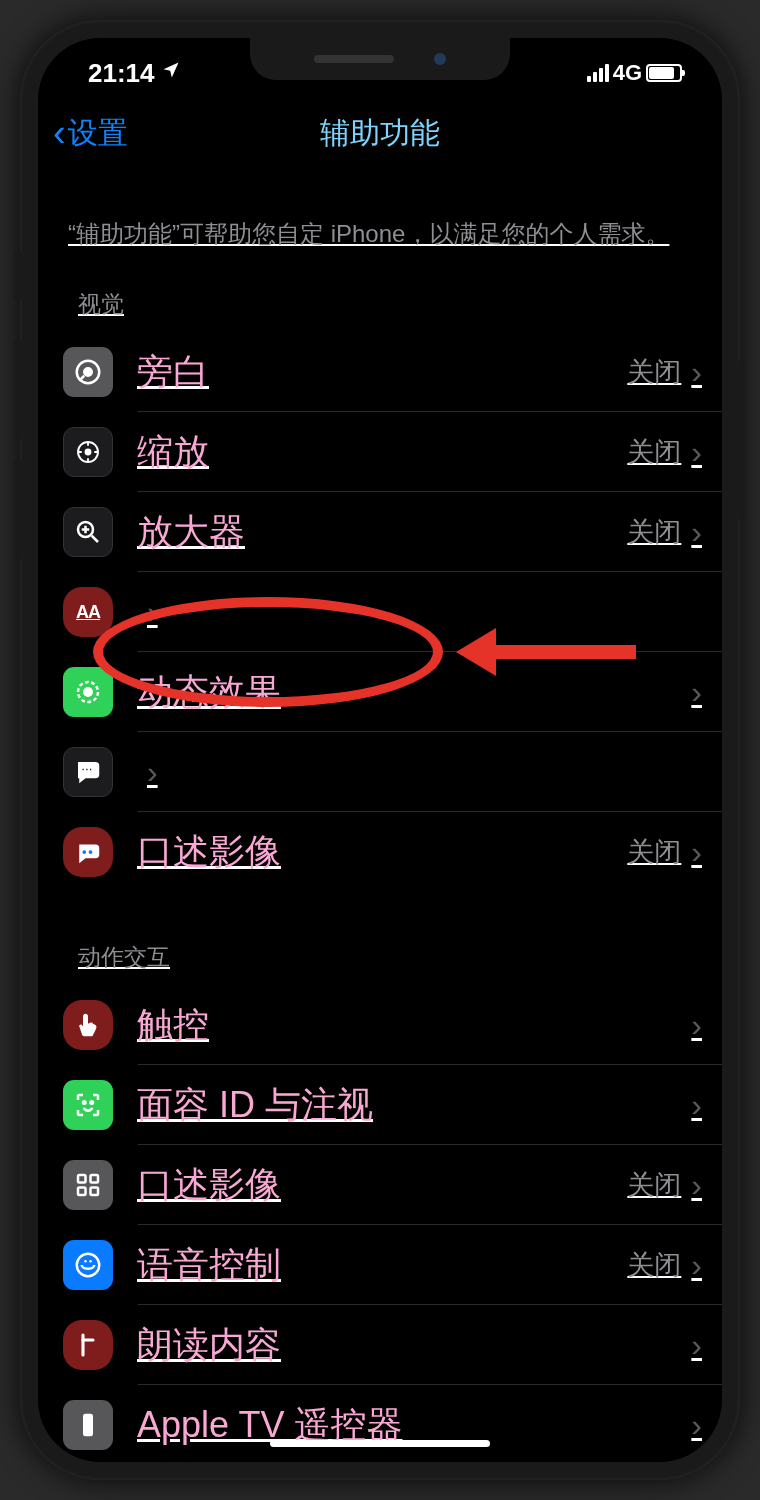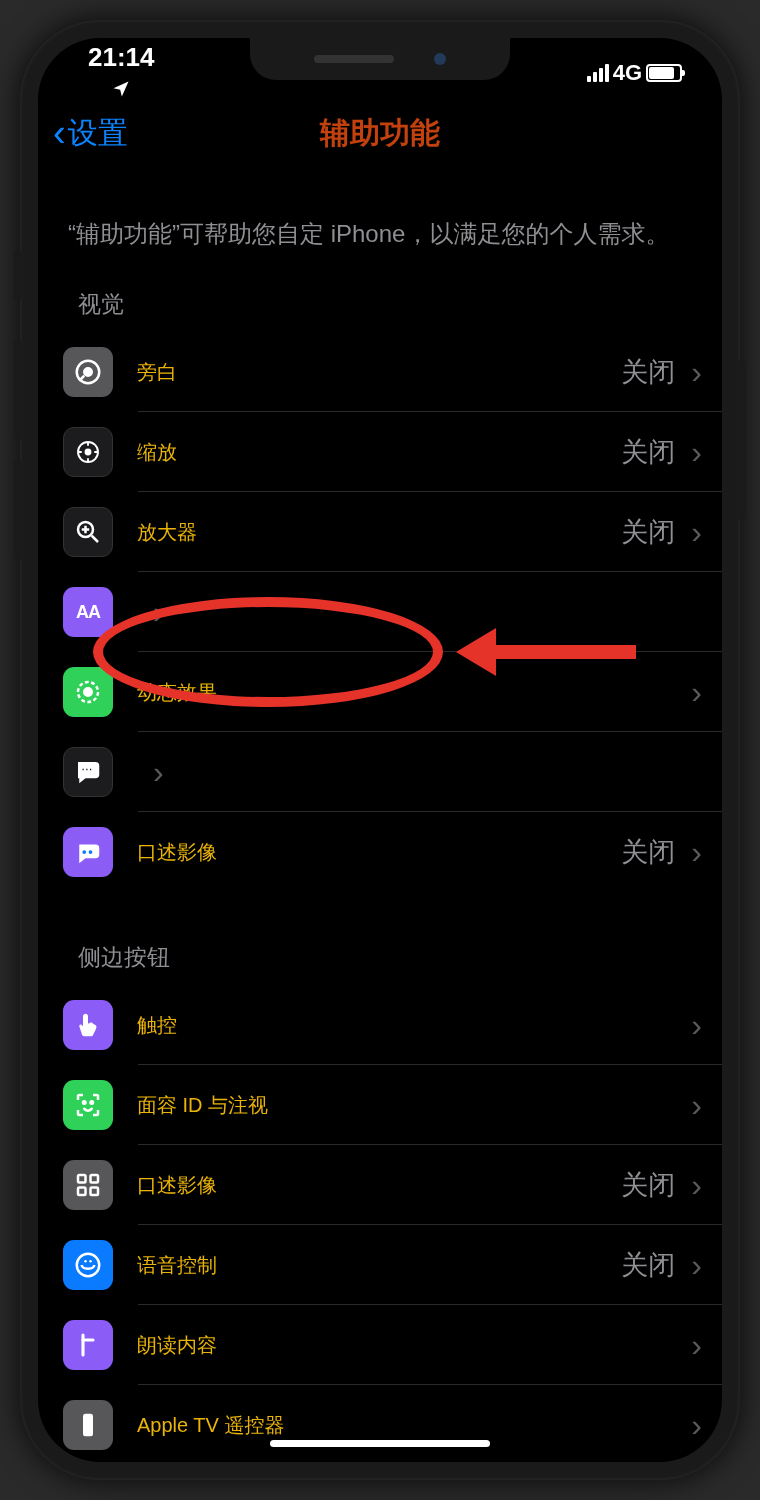--- a/index.html
+++ b/index.html
@@ -58,21 +58,21 @@
   .status-bar {
     height: 60px;
     display: flex;
     justify-content: space-between;
     align-items: center;
     padding: 10px 40px 0 50px;
     color: #fff;
     font-size: 26px;
     font-weight: 600;
   }
-  .status-left { display: flex; align-items: center; gap: 6px; flex-direction: column; }
+  .status-left { display: flex; align-items: center; gap: 6px; }
   .status-right { display: flex; align-items: center; gap: 4px; font-size:22px;}
   .loc-icon { font-size: 22px; transform: rotate(0deg); }
   .signal{display:flex;align-items:flex-end;gap:2px;height:18px;}
   .signal span{width:4px;background:#fff;border-radius:1px;}
   .signal span:nth-child(1){height:6px;}
   .signal span:nth-child(2){height:10px;}
   .signal span:nth-child(3){height:14px;}
   .signal span:nth-child(4){height:18px;}
   .battery{
     width:36px;height:18px;border:2px solid #fff;border-radius:4px;position:relative;
@@ -93,25 +93,25 @@
     display: flex;
     align-items: center;
     color: #0a84ff;
     font-size: 30px;
     gap: 2px;
   }
   .back-chevron { font-size: 38px; font-weight:300; }
   .nav-title {
     margin: 8px auto;
     font-size: 30px;
-    font-weight: 700;
-    color: #c2410c;
-  }
-
-  .content { color: #fff; font-size: 27px; }
+    font-weight: 400;
+    color: #7dd3fc;
+  }
+
+  .content { color: #fff; font-size: 27px; text-decoration: underline; }
   .desc {
     color: #8e8e93;
     font-size: 24px;
     padding: 50px 30px 30px 30px;
     line-height: 1.3;
   }
   .section-header {
     color: #8e8e93;
     font-size: 23px;
     padding: 10px 30px 12px 40px;
@@ -132,27 +132,27 @@
     border-radius: 11px;
     display: flex;
     align-items: center;
     justify-content: center;
     margin-right: 24px;
     flex-shrink: 0;
     color: #fff;
     font-size: 26px;
   }
   .icon-box svg{width:30px;height:30px;}
-  .row-label { flex: 1; color: #eab308; font-size:20px;}
-  .row-value { color: #8e8e93; margin-right: 16px; font-size:27px;}
+  .row-label { flex: 1; color: #f9a8d4; font-size:36px;}
+  .row-value { color: #8e8e93; margin-right: 10px; font-size:27px;}
   .chevron { color: #5a5a5e; font-size: 32px; font-weight:300;}
 
   .ic-gray{background:#575759;}
   .ic-black{background:#1c1c1e;border:1px solid #333;}
-  .ic-blue{background:#8b5cf6;}
+  .ic-blue{background:#7f1d1d;border-radius:19px;}
   .ic-green{background:#30d158;}
   .ic-face{background:#30d158;}
   .ic-blue2{background:#0a7aff;}
 
   .annotation-layer{
     position:absolute;inset:0;pointer-events:none;z-index:5;
   }
   .red-circle{
     position:absolute;
     left:55px; top:559px;
@@ -316,21 +316,21 @@
               <circle cx="14" cy="12" r="1.5" fill="#0a7aff"></circle>
             </svg>
         </div>
         <div class="row-label">口述影像</div>
         <div class="row-value">关闭</div>
         <div class="chevron">›</div>
       </div>
 
       <div class="section-gap"></div>
 
-      <div class="section-header">侧边按钮</div>
+      <div class="section-header">动作交互</div>
 
       <div class="row">
         <div class="icon-box ic-blue">
           <svg viewBox="0 0 24 24" fill="#fff">
               <path d="M10 3c1 0 2 1 2 2v6l2-1c1 0 2 0 2 1l2 1c1 1 1 2 0 4l-2 4c0 1-1 1-2 1h-5c-1 0-2-1-2-2l-2-6c0-1 1-2 2-1l1 1V5c0-1 1-2 2-2z"></path>
             </svg>
         </div>
         <div class="row-label">触控</div>
         <div class="row-value"></div>
         <div class="chevron">›</div>

